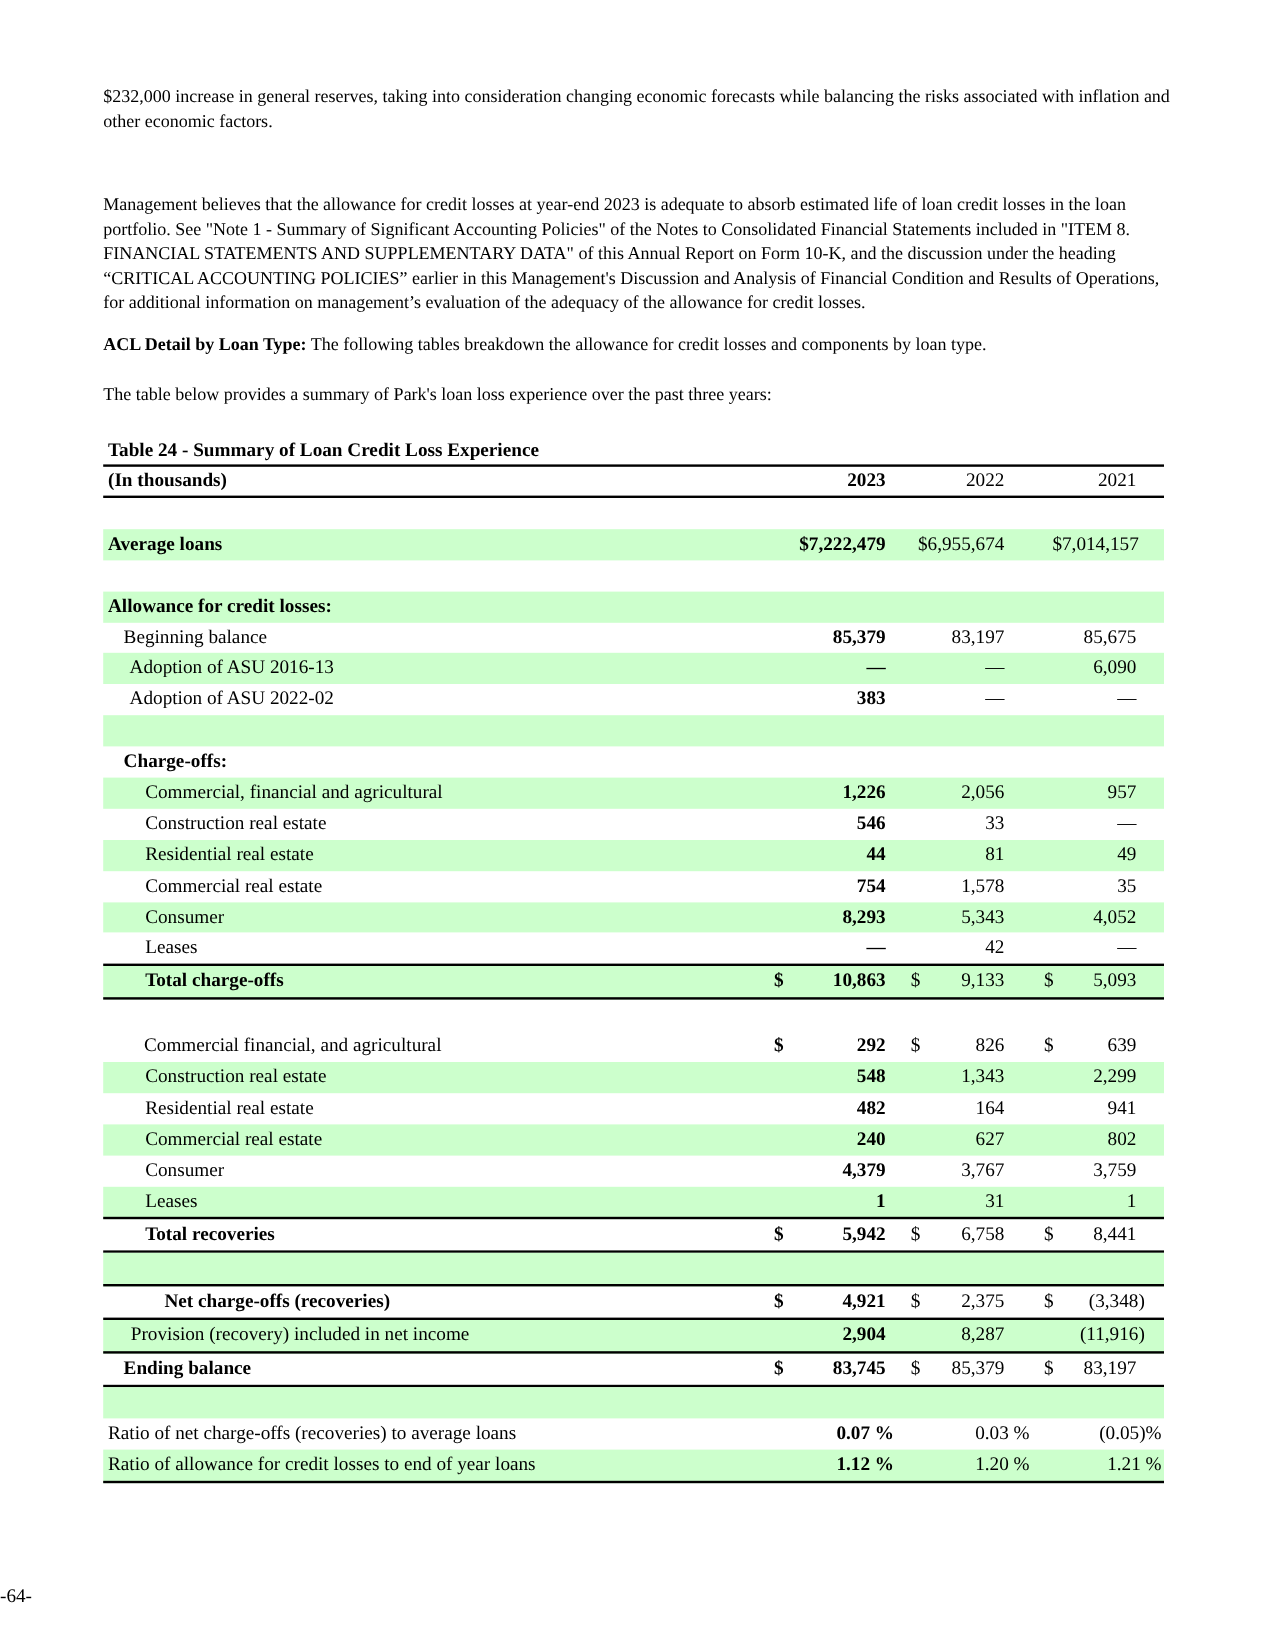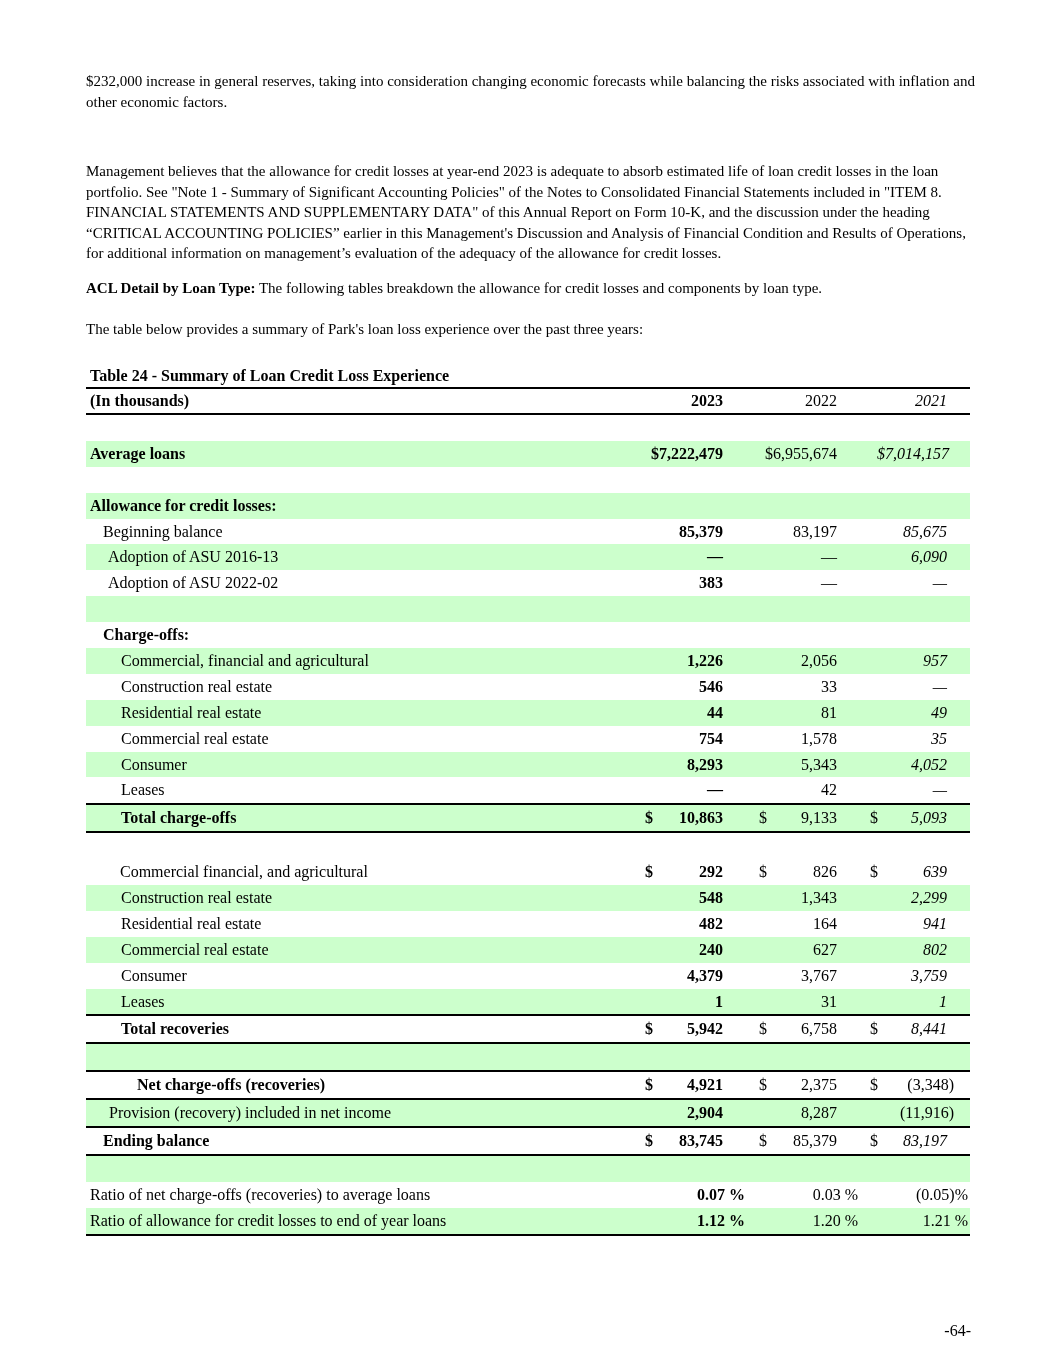--- a/index.html
+++ b/index.html
@@ -13,35 +13,35 @@
   .tbl { position: absolute; left: 86px; top: 365px; width: 884px; }
   .row { position: relative; height: 25.9px; display: flex; align-items: center; }
   .row.green { background: #ccffcc; }
   .row .lbl { position: absolute; left: 4px; white-space: nowrap; }
   .row .ind1 { left: 17px; }
   .row .ind1b { left: 22px; }
   .row .ind2 { left: 35px; }
   .row .ind3 { left: 51px; }
   .bold { font-weight: bold; }
   .cell { position: absolute; text-align: right; white-space: nowrap; }
-  .c1 { right: 247px; }
+  .c1 { right: 232px; }
   .c2 { right: 133px; }
-  .c3 { right: 23px; font-style: italic; }
+  .c3 { right: 23px; }
   .d1 { left: 559px; }
   .d2 { left: 673px; }
   .d3 { left: 784px; }
   .c1p { right: 225px; }
   .c2p { right: 112px; }
   .c3p { right: 2px; }
   .c3paren { right: 16px; }
   .title-row { height: 22px; }
   .hdr { height: 24px; border-top: 2px solid #000; border-bottom: 2px solid #000; }
   .hdr .c1, .hdr .c2, .hdr .c3 { }
   .line-bottom { border-bottom: 2px solid #000; }
-  .footer { position: absolute; top: 1322px; left: 0; width: 971px; text-align: right; font-size: 16px; }
+  .footer { position: absolute; top: 1322px; left: 0; width: 971px; text-align: left; font-size: 16px; }
 </style>
 </head>
 <body>
 
 <div class="para" id="p1">$232,000 increase in general reserves, taking into consideration changing economic forecasts while balancing the risks associated with inflation and other economic factors.</div>
 <div class="para" id="p2">Management believes that the allowance for credit losses at year-end 2023  is adequate to absorb estimated life of loan credit losses in the loan portfolio. See "Note 1 - Summary of Significant Accounting Policies" of the Notes to Consolidated Financial Statements included in "ITEM 8. FINANCIAL STATEMENTS AND SUPPLEMENTARY DATA" of this Annual Report on Form 10-K, and the discussion under the heading “CRITICAL ACCOUNTING POLICIES” earlier in this Management's Discussion and Analysis of Financial Condition and Results of Operations, for additional information on management’s evaluation of the adequacy of the allowance for credit losses.</div>
 <div class="para" id="p3"><b>ACL Detail by Loan Type:</b><span> The following tables breakdown the allowance for credit losses and components by loan type.</span></div>
 <div class="para" id="p4">The table below provides a summary of Park's loan loss experience over the past three years:</div>
 
 <div class="tbl">

